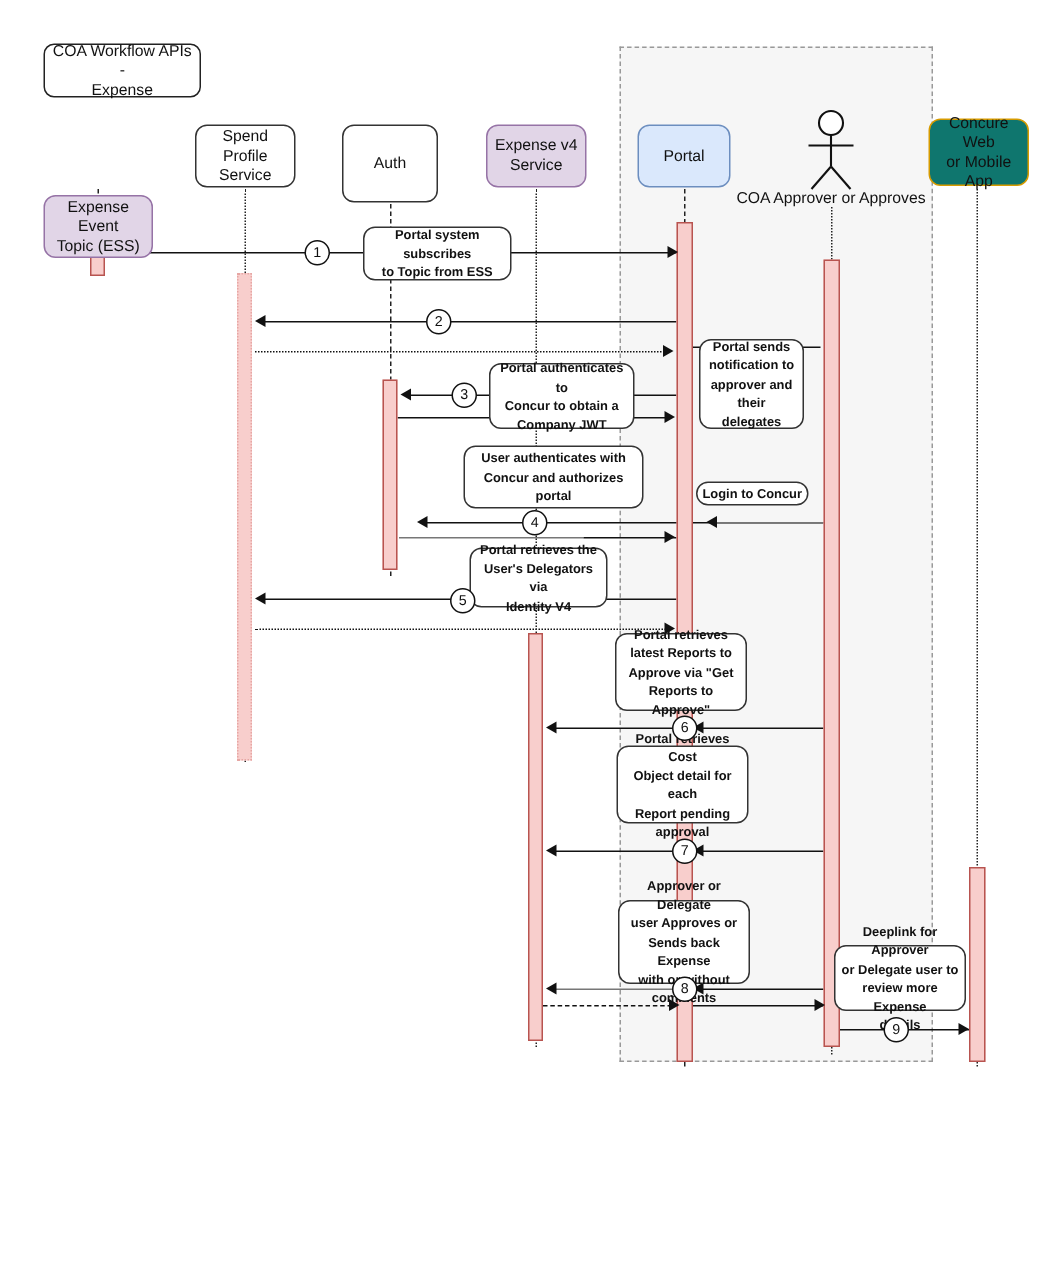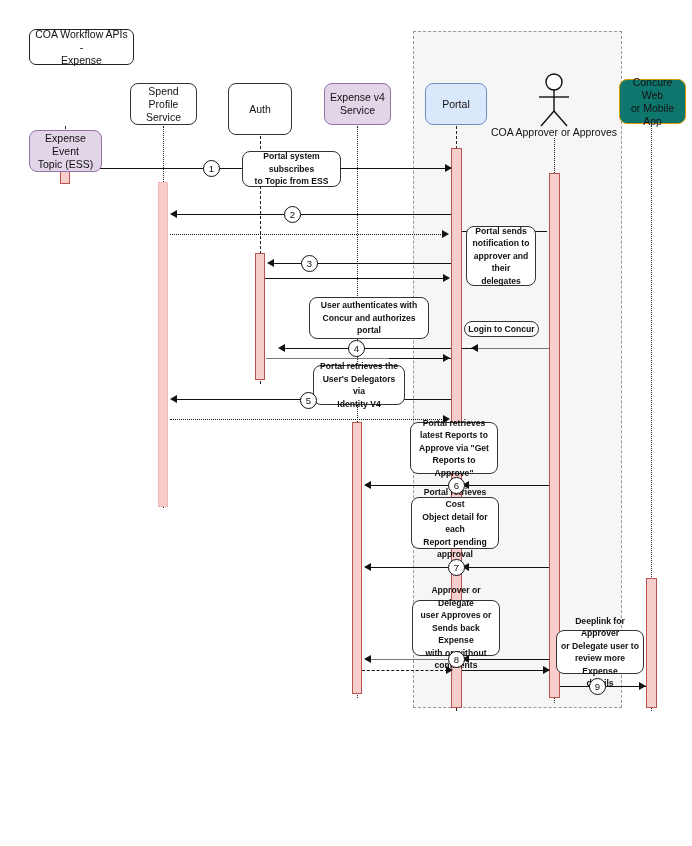--- a/index.html
+++ b/index.html
@@ -202,20 +202,23 @@
   <div class="msg-line" style="left:176px; top:214px; width:275px;"></div>
   <div class="arrowhead left" style="left:170px; top:210px;"></div>
   <div class="step" style="left:284px; top:206px;">2</div>
 
   <div class="msg-line dotted" style="left:170px; top:234px; width:273px;"></div>
   <div class="arrowhead right" style="left:442px; top:230px;"></div>
 
   <div class="msg-line" style="left:273px; top:263px; width:178px;"></div>
   <div class="arrowhead left" style="left:267px; top:259px;"></div>
   <div class="step" style="left:301px; top:255px;">3</div>
+  <div class="note" style="left:326px; top:242px; width:97px; height:44px;">Portal authenticates to
+Concur to obtain a
+Company JWT</div>
 
   <div class="msg-line" style="left:265px; top:278px; width:180px;"></div>
   <div class="arrowhead right" style="left:443px; top:274px;"></div>
 
   <div class="msg-line" style="left:462px; top:231px; width:85px;"></div>
   <div class="note" style="left:466px; top:226px; width:70px; height:60px;">Portal sends
 notification to
 approver and their
 delegates</div>
 

